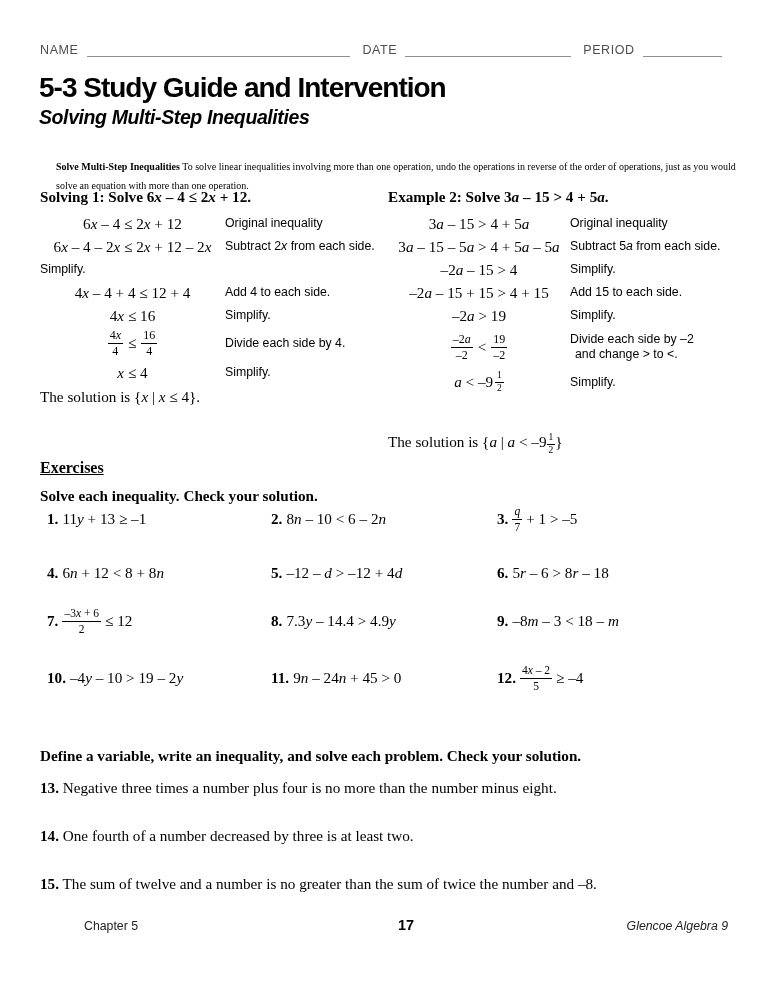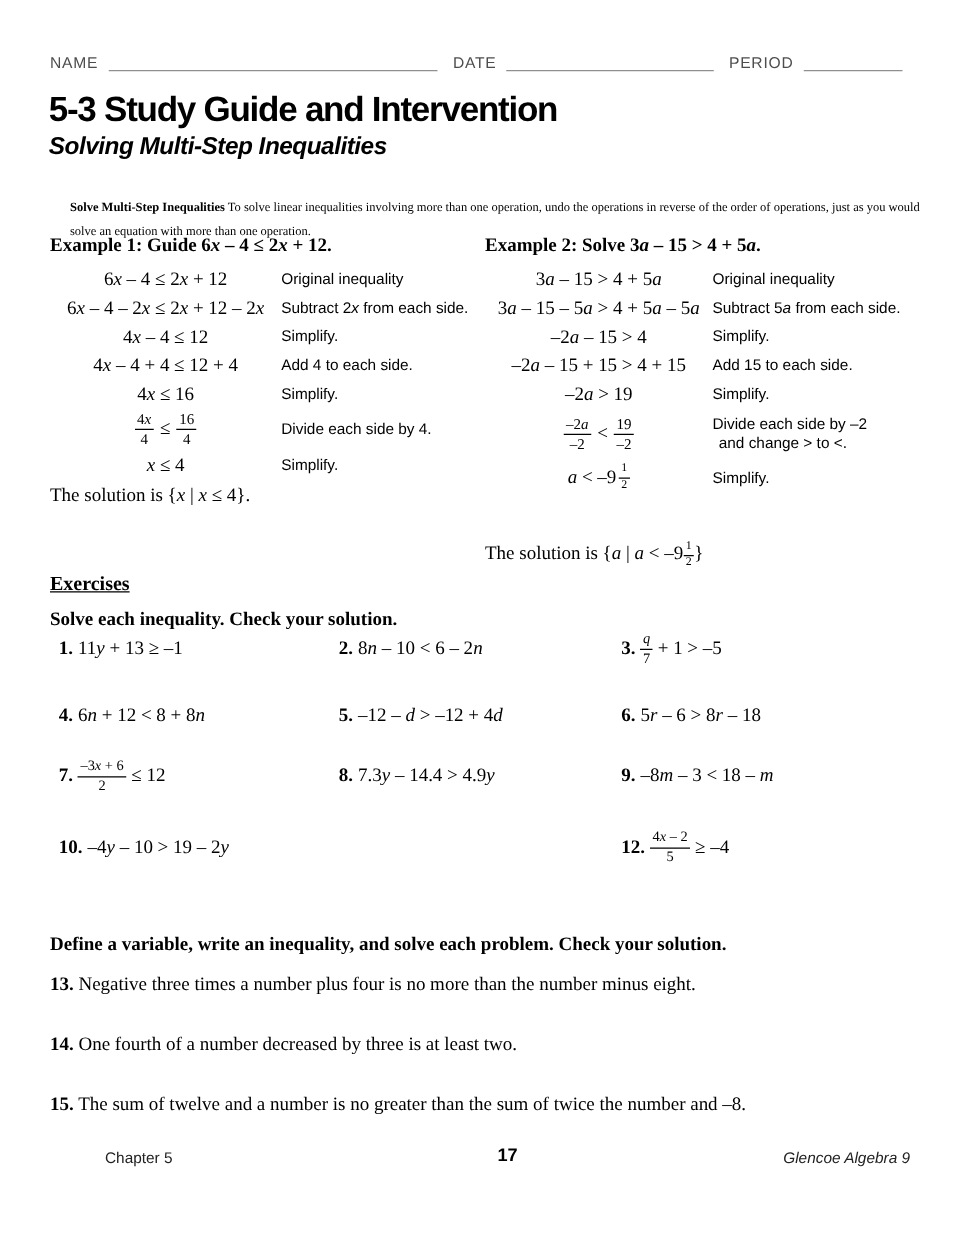--- a/index.html
+++ b/index.html
@@ -98,33 +98,32 @@
 
   <p class="intro">
     <b class="ilead">Solve Multi-Step Inequalities</b>
     <span>To solve linear inequalities involving more than one operation, undo the operations in reverse of the order of operations, just as you would solve an equation with more than one operation.</span>
   </p>
 
   <div class="examples">
 
     <div class="excol ex1">
       <div class="extitle">
-        <span>Example 1: Guide</span>
+        <span>Solving 1: Solve</span>
         <span class="mi">6<i>x</i> – 4 ≤ 2<i>x</i> + 12.</span>
       </div>
       <div class="step">
         <div class="m mi">6<i>x</i> – 4 ≤ 2<i>x</i> + 12</div>
         <div class="n note">Original inequality</div>
       </div>
       <div class="step">
         <div class="m mi">6<i>x</i> – 4 – 2<i>x</i> ≤ 2<i>x</i> + 12 – 2<i>x</i></div>
         <div class="n note">Subtract 2<i>x</i> from each side.</div>
       </div>
       <div class="step">
-        <div class="m mi">4<i>x</i> – 4 ≤ 12</div>
         <div class="n note">Simplify.</div>
       </div>
       <div class="step">
         <div class="m mi">4<i>x</i> – 4 + 4 ≤ 12 + 4</div>
         <div class="n note">Add 4 to each side.</div>
       </div>
       <div class="step">
         <div class="m mi">4<i>x</i> ≤ 16</div>
         <div class="n note">Simplify.</div>
       </div>
@@ -268,20 +267,24 @@
       <b class="enum">9.</b>
       <span class="mi">–8<i>m</i> – 3 &lt; 18 – <i>m</i></span>
     </div>
   </div>
 
   <div class="exrow r4">
     <div class="cell c1">
       <b class="enum">10.</b>
       <span class="mi">–4<i>y</i> – 10 &gt; 19 – 2<i>y</i></span>
     </div>
+    <div class="cell c2">
+      <b class="enum">11.</b>
+      <span class="mi">9<i>n</i> – 24<i>n</i> + 45 &gt; 0</span>
+    </div>
     <div class="cell c3">
       <b class="enum">12.</b>
       <span class="fr ef">
         <span class="top mi">4<i>x</i> – 2</span>
         <span class="bot mi">5</span>
       </span>
       <span class="mi">≥ –4</span>
     </div>
   </div>
 

